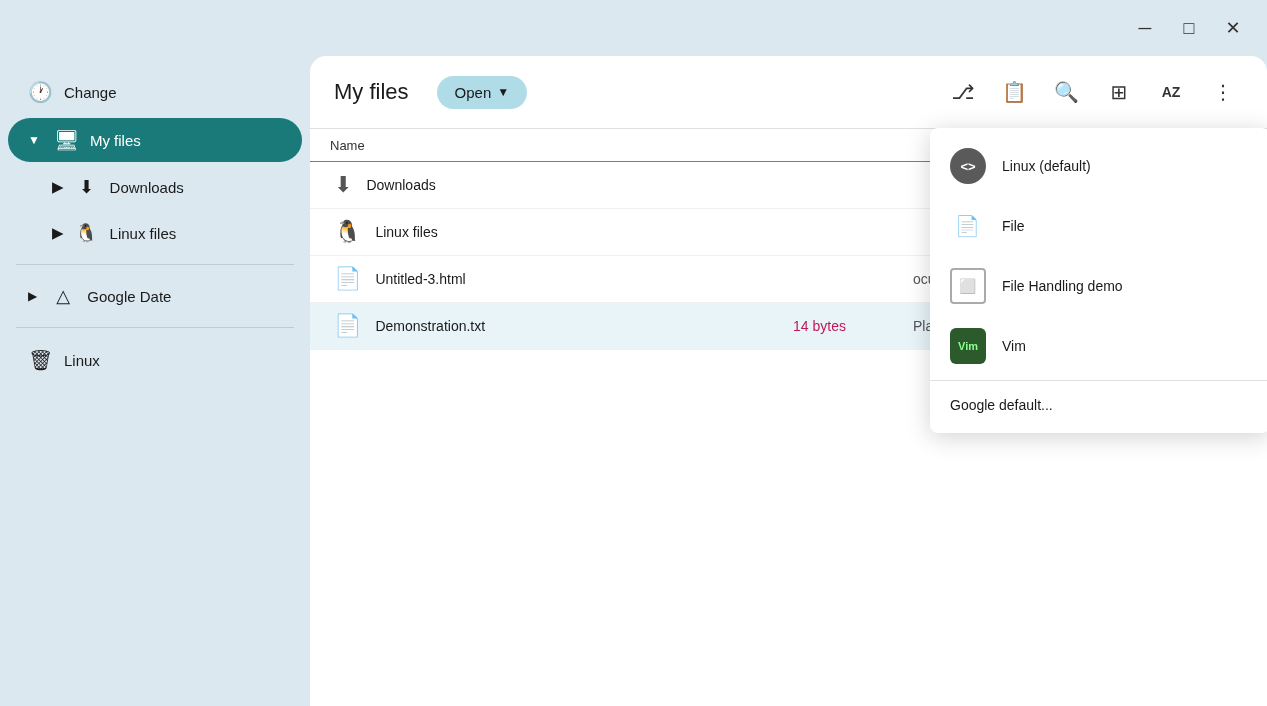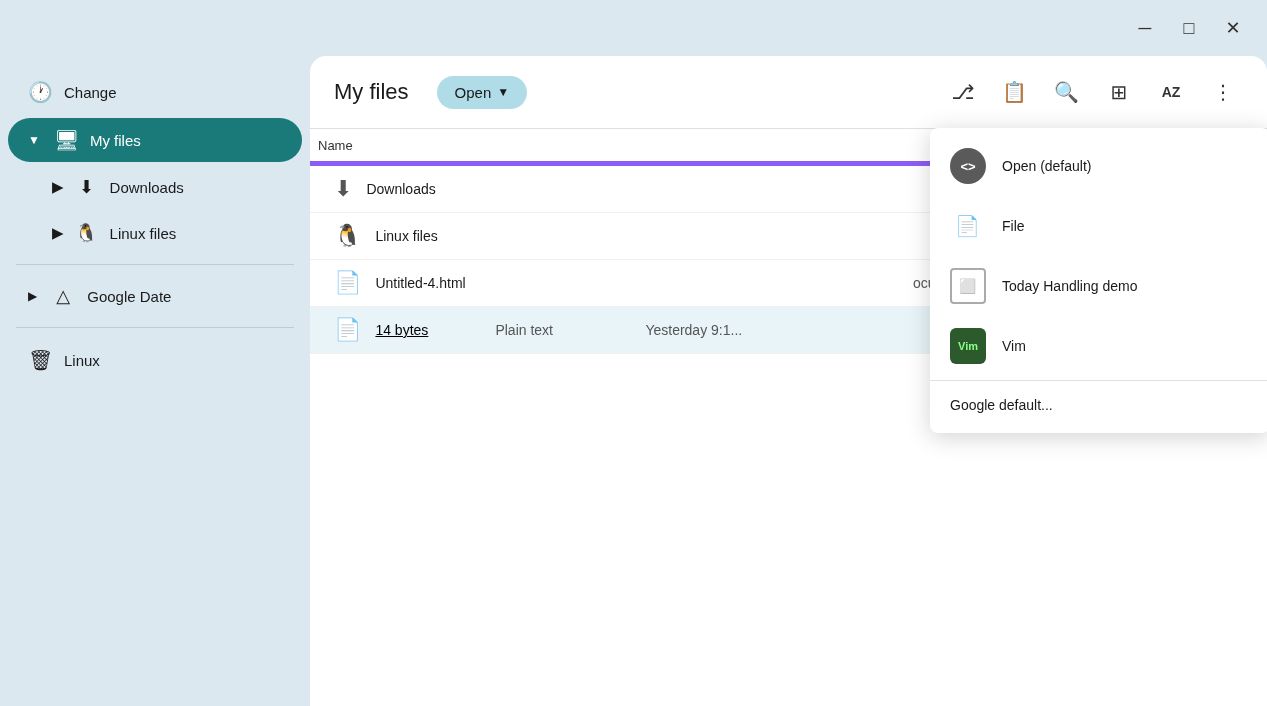--- a/index.html
+++ b/index.html
@@ -134,24 +134,24 @@
       font-size: 20px;
       color: #333;
       border: none;
       background: transparent;
     }
 
     
     .file-list-header {
       display: flex;
       align-items: center;
-      padding: 8px 8px;
+      padding: 8px 20px;
       font-size: 13px;
       color: #555;
-      border-bottom: 5px solid #8b5cf6;
+      border-bottom: 1px solid #8b5cf6;
     }
     .col-name { flex: 1; font-weight: 500; color: #333; font-size: 13px; }
     .col-date {
       width: 180px;
       text-align: left;
       display: flex;
       align-items: center;
       gap: 4px;
       cursor: pointer;
       color: #333;
@@ -166,21 +166,21 @@
       align-items: center;
       padding: 10px 24px;
       cursor: pointer;
       font-size: 14px;
       color: #1a1a1a;
       border-bottom: 1px solid #f0f0f0;
     }
     .file-row.selected { background: #e8f4f8; }
     .file-row .file-icon { font-size: 22px; margin-right: 14px; color: #555; }
     .file-row .file-name { flex: 1; }
-    .file-row .file-size { width: 120px; color: #000000; text-decoration: underline; }
+    .file-row .file-size { width: 120px; color: #be185d; }
     .file-row .file-type { width: 150px; color: #555; }
     .file-row .file-date { width: 180px; color: #555; }
     .dropdown-menu {
       position: absolute;
       top: 72px;
       left: 620px;
       width: 340px;
       background: white;
       border-radius: 8px;
       box-shadow: 0 4px 24px rgba(0,0,0,0.18);
@@ -341,50 +341,51 @@
       <div class="file-row">
         <span class="file-icon">🐧</span>
         <span class="file-name">Linux files</span>
         <span class="file-size"></span>
         <span class="file-type"></span>
         <span class="file-date">Yesterday 7:0...</span>
       </div>
 
       <div class="file-row">
         <span class="file-icon">📄</span>
-        <span class="file-name">Untitled-4.html</span>
+        <span class="file-name">Untitled-3.html</span>
         <span class="file-size"></span>
         <span class="file-type">ocum...</span>
         <span class="file-date">Today 7:54 AM</span>
       </div>
 
       <div class="file-row selected">
         <span class="file-icon">📄</span>
+        <span class="file-name">Demonstration.txt</span>
         <span class="file-size">14 bytes</span>
         <span class="file-type">Plain text</span>
         <span class="file-date">Yesterday 9:1...</span>
       </div>
 
     </div>
 
     <div class="dropdown-menu">
 
       <div class="dropdown-item">
         <div class="item-icon code-icon">&lt;&gt;</div>
-        <span>Open (default)</span>
+        <span>Linux (default)</span>
       </div>
 
       <div class="dropdown-item">
         <div class="item-icon doc-icon">📄</div>
         <span>File</span>
       </div>
 
       <div class="dropdown-item">
         <div class="item-icon file-handling-icon">⬜</div>
-        <span>Today Handling demo</span>
+        <span>File Handling demo</span>
       </div>
 
       <div class="dropdown-item">
         <div class="item-icon vim-icon">Vim</div>
         <span>Vim</span>
       </div>
 
       <hr class="dropdown-divider">
 
       <div class="dropdown-change-default">

